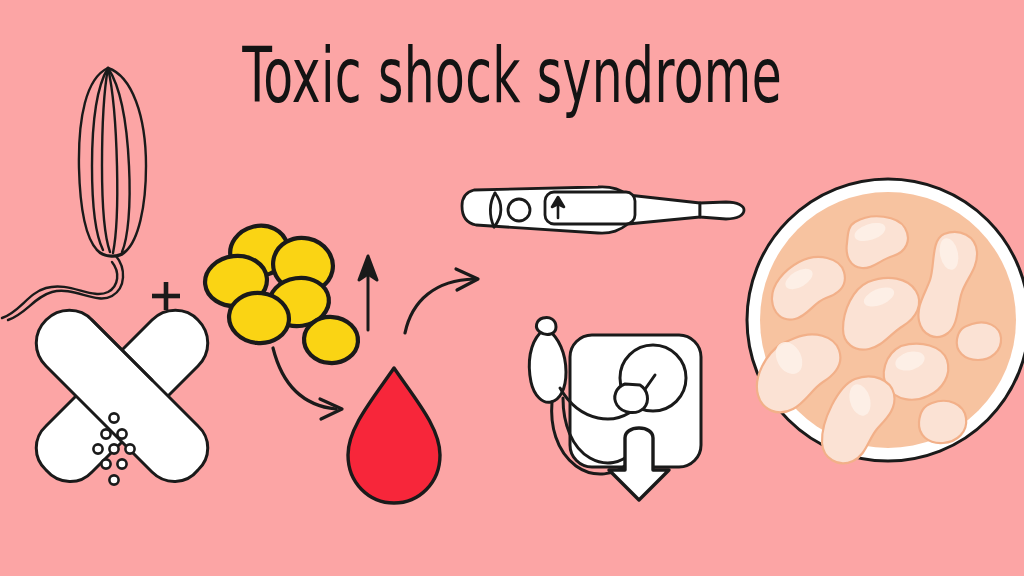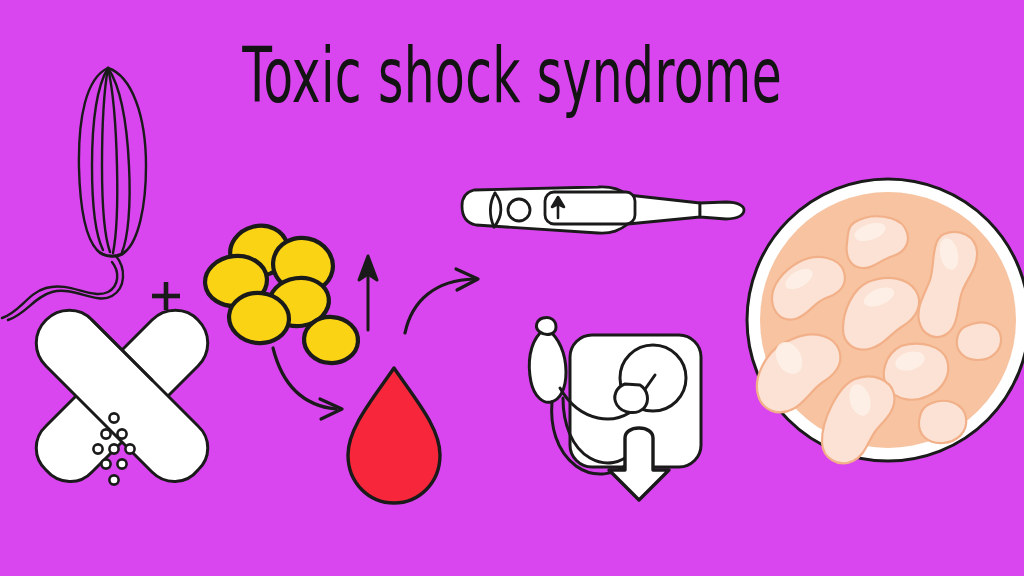--- a/index.html
+++ b/index.html
@@ -11,21 +11,21 @@
   body {
     width: 1024px;
     height: 576px;
     overflow: hidden;
     font-family: "DejaVu Sans", sans-serif;
   }
   #poster {
     position: relative;
     width: 1024px;
     height: 576px;
-    background: #d946ef;
+    background: #fca5a5;
   }
   #poster > svg {
     position: absolute;
     top: 0;
     left: 0;
     width: 1024px;
     height: 576px;
     display: block;
   }
   .title-layer {

